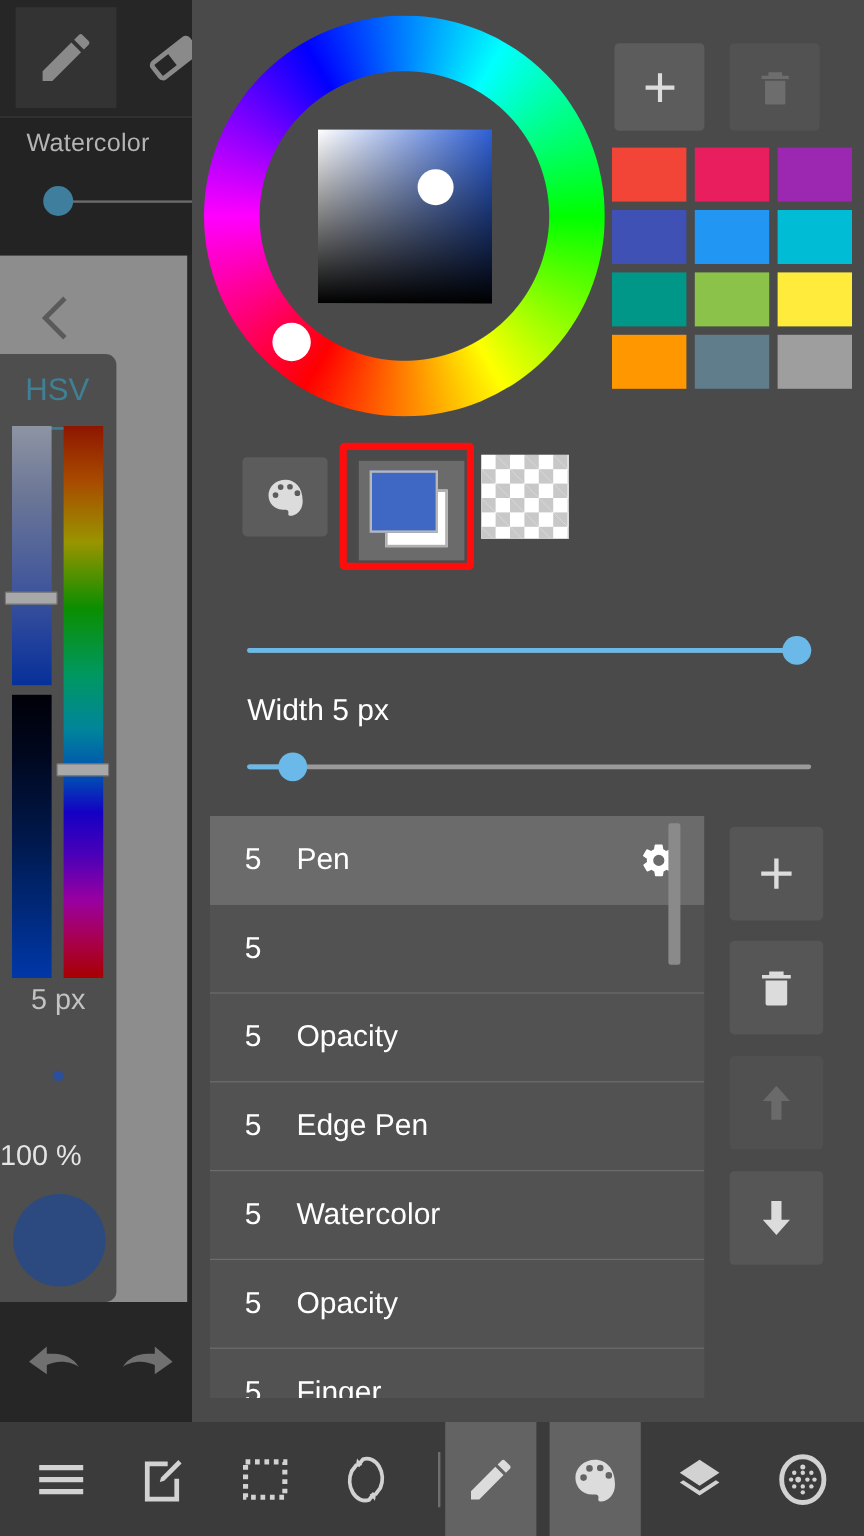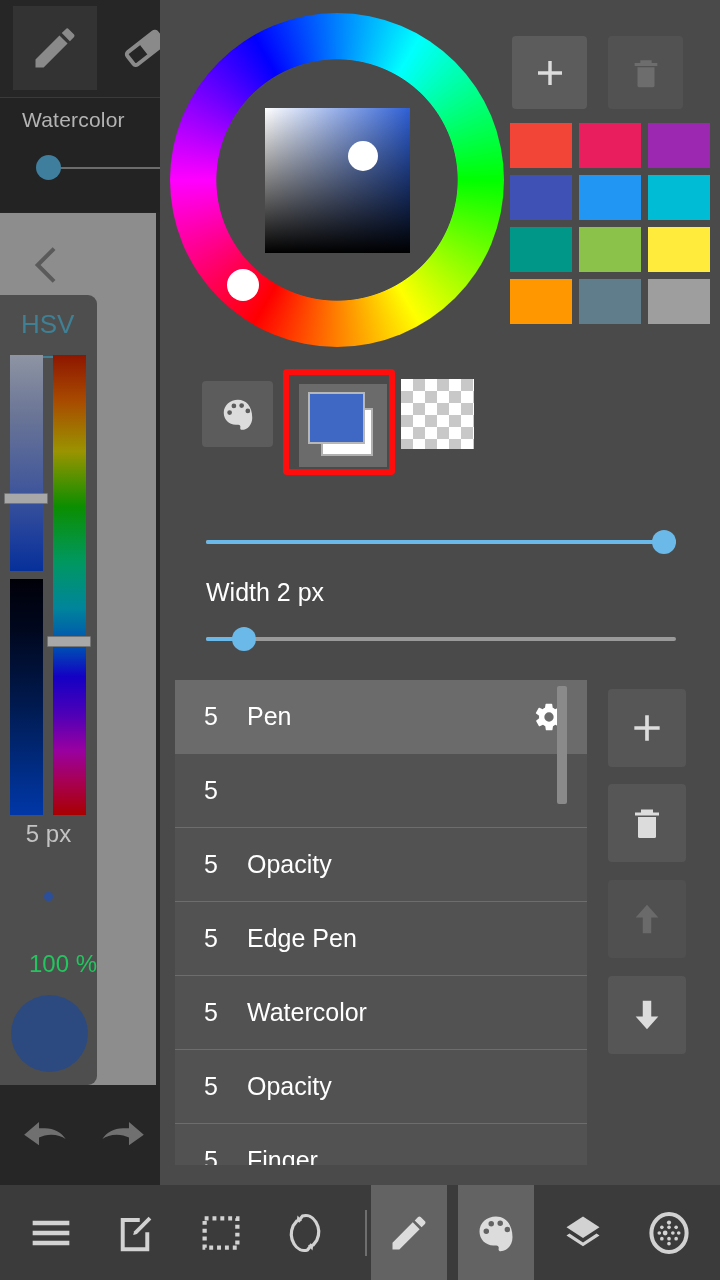--- a/index.html
+++ b/index.html
@@ -96,22 +96,22 @@
 
   #hsv-size-label{
     position:absolute; left:0; top:525px; width:97px; text-align:center;
     font-size:24px; color:#c3c3c3;
   }
   #hsv-dot-preview{
     position:absolute; left:44px; top:597px; width:9px; height:9px;
     border-radius:50%; background:#2c4f9c;
   }
   #hsv-opacity-label{
-    position:absolute; left:0; top:655px; width:97px; text-align:right;
-    font-size:24px; color:#22c55e;
+    position:absolute; left:0; top:655px; width:97px; text-align:left;
+    font-size:24px; color:#e5e5e5;
   }
   #hsv-color-circle{
     position:absolute; left:11px; top:700px; width:77px; height:77px;
     border-radius:50%; background:#2c4a80;
   }
 
   
   #undo-redo-bar{
     position:absolute; left:0; top:1091px; width:156px; height:94px;
     background:#262626;
@@ -442,21 +442,21 @@
         <span></span>
       </div>
     </div>
 
     <div class="slider-row" id="opacity-slider-row">
       <div class="slider-track-bg"></div>
       <div class="slider-track-fill" id="opacity-fill"></div>
       <div class="slider-thumb" id="opacity-thumb"></div>
     </div>
 
-    <div class="slider-label" id="width-label">Width 2 px</div>
+    <div class="slider-label" id="width-label">Width 5 px</div>
     <div class="slider-row" id="width-slider-row">
       <div class="slider-track-bg"></div>
       <div class="slider-track-fill" id="width-fill"></div>
       <div class="slider-thumb" id="width-thumb"></div>
     </div>
 
     <div id="brush-list">
         <div class="brush-row selected">
           <div class="brush-size">5</div>
           <div class="brush-name">Pen</div>

